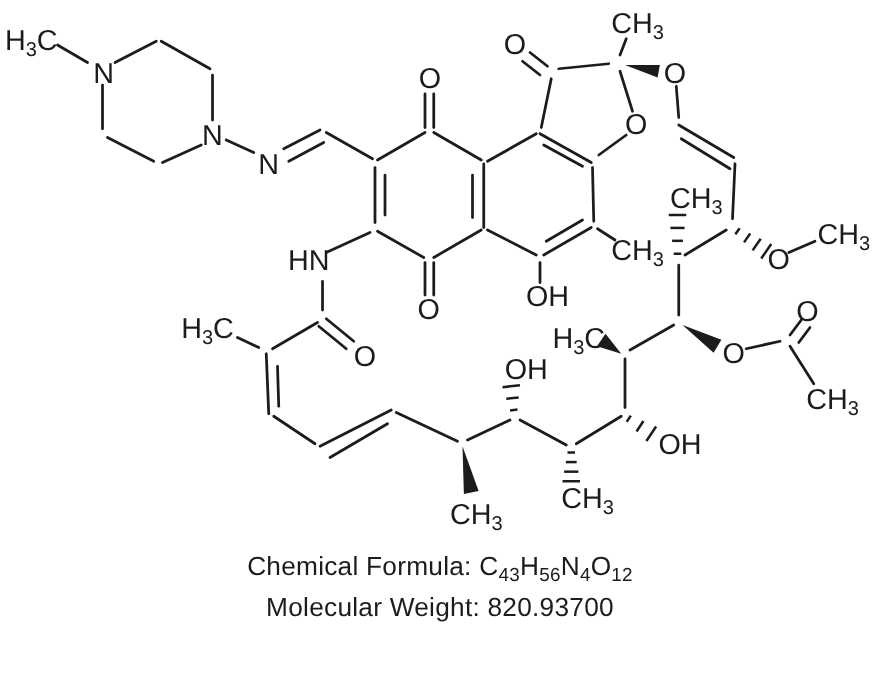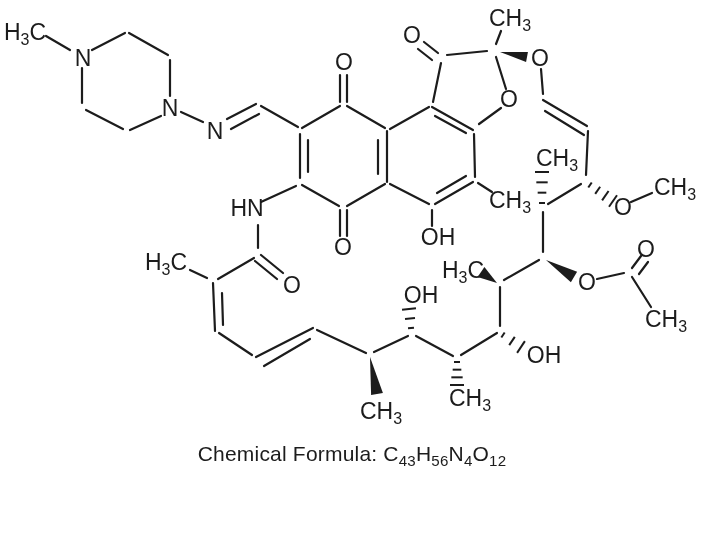--- a/index.html
+++ b/index.html
@@ -160,14 +160,15 @@
       <text x="587" y="290" text-anchor="middle" font-size="23" font-family="&quot;Liberation Sans&quot;, sans-serif" class="atom-label"><tspan>O</tspan></text>
       <text x="646" y="257" text-anchor="middle" font-size="23" font-family="&quot;Liberation Sans&quot;, sans-serif" class="atom-label"><tspan>O</tspan></text>
       <text x="666" y="327" text-anchor="middle" font-size="23" font-family="&quot;Liberation Sans&quot;, sans-serif" class="atom-label"><tspan>CH</tspan><tspan font-size="16" dy="5">3</tspan></text>
       <text x="421" y="303" text-anchor="middle" font-size="23" font-family="&quot;Liberation Sans&quot;, sans-serif" class="atom-label"><tspan>OH</tspan></text>
       <text x="381" y="419" text-anchor="middle" font-size="23" font-family="&quot;Liberation Sans&quot;, sans-serif" class="atom-label"><tspan>CH</tspan><tspan font-size="16" dy="5">3</tspan></text>
       <text x="470" y="406" text-anchor="middle" font-size="23" font-family="&quot;Liberation Sans&quot;, sans-serif" class="atom-label"><tspan>CH</tspan><tspan font-size="16" dy="5">3</tspan></text>
       <text x="544" y="363" text-anchor="middle" font-size="23" font-family="&quot;Liberation Sans&quot;, sans-serif" class="atom-label"><tspan>OH</tspan></text>
     </svg>
   <div class="caption">
       <div class="cap-line"><span>Chemical Formula: </span><span>C<sub>43</sub>H<sub>56</sub>N<sub>4</sub>O<sub>12</sub></span></div>
+      <div class="cap-line"><span>Molecular Weight: </span><span>820.93700</span></div>
     </div>
 </div>
 
 </body></html>

